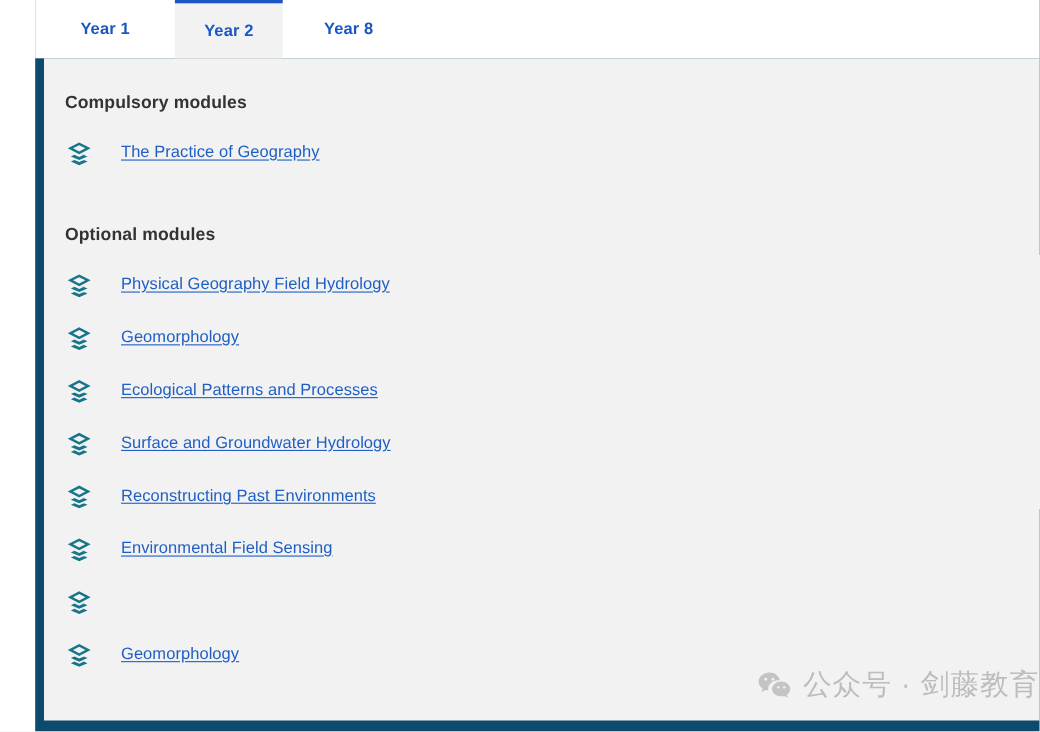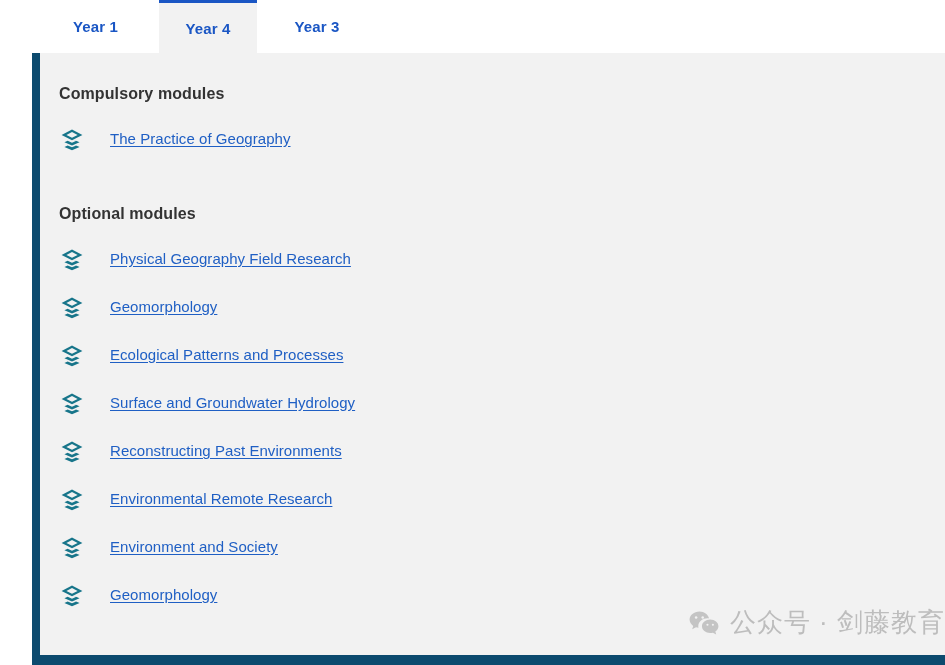--- a/index.html
+++ b/index.html
@@ -151,24 +151,24 @@
 </head>
 <body>
 
 <div class="page">
 
   <div class="tabbar">
     <div class="tab tab-0">
       <span>Year 1</span>
     </div>
     <div class="tab tab-1 active">
-      <span>Year 4</span>
+      <span>Year 2</span>
     </div>
     <div class="tab tab-2">
-      <span>Year 3</span>
+      <span>Year 8</span>
     </div>
   </div>
 
   <div class="panel">
 
     <div class="section section-compulsory">
       <h2 class="section-title">Compulsory modules</h2>
       <ul class="module-list">
         <li class="module-item">
           <svg class="layers-icon" viewBox="0 0 24 24">
@@ -185,21 +185,21 @@
     <div class="section section-optional">
       <h2 class="section-title">Optional modules</h2>
       <ul class="module-list">
         <li class="module-item">
           <svg class="layers-icon" viewBox="0 0 24 24">
             <path d="M12 3.2 L21.6 8.2 L12 13.2 L2.4 8.2 Z" fill="#17758a"></path>
             <path d="M12 5.6 L17.2 8.2 L12 10.9 L6.8 8.2 Z" fill="#f2f2f2"></path>
             <path d="M12 12.0 L19.0 15.0 L12 18.0 L5.0 15.0 L8.0 13.6 L12 15.4 L16.0 13.6 Z" fill="#17758a"></path>
             <path d="M12 16.3 L19.0 19.3 L12 22.3 L5.0 19.3 L8.0 17.9 L12 19.7 L16.0 17.9 Z" fill="#17758a"></path>
           </svg>
-          <a class="module-link">Physical Geography Field Research</a>
+          <a class="module-link">Physical Geography Field Hydrology</a>
         </li>
         <li class="module-item">
           <svg class="layers-icon" viewBox="0 0 24 24">
             <path d="M12 3.2 L21.6 8.2 L12 13.2 L2.4 8.2 Z" fill="#17758a"></path>
             <path d="M12 5.6 L17.2 8.2 L12 10.9 L6.8 8.2 Z" fill="#f2f2f2"></path>
             <path d="M12 12.0 L19.0 15.0 L12 18.0 L5.0 15.0 L8.0 13.6 L12 15.4 L16.0 13.6 Z" fill="#17758a"></path>
             <path d="M12 16.3 L19.0 19.3 L12 22.3 L5.0 19.3 L8.0 17.9 L12 19.7 L16.0 17.9 Z" fill="#17758a"></path>
           </svg>
           <a class="module-link">Geomorphology</a>
         </li>
@@ -230,30 +230,29 @@
           </svg>
           <a class="module-link">Reconstructing Past Environments</a>
         </li>
         <li class="module-item">
           <svg class="layers-icon" viewBox="0 0 24 24">
             <path d="M12 3.2 L21.6 8.2 L12 13.2 L2.4 8.2 Z" fill="#17758a"></path>
             <path d="M12 5.6 L17.2 8.2 L12 10.9 L6.8 8.2 Z" fill="#f2f2f2"></path>
             <path d="M12 12.0 L19.0 15.0 L12 18.0 L5.0 15.0 L8.0 13.6 L12 15.4 L16.0 13.6 Z" fill="#17758a"></path>
             <path d="M12 16.3 L19.0 19.3 L12 22.3 L5.0 19.3 L8.0 17.9 L12 19.7 L16.0 17.9 Z" fill="#17758a"></path>
           </svg>
-          <a class="module-link">Environmental Remote Research</a>
-        </li>
-        <li class="module-item">
-          <svg class="layers-icon" viewBox="0 0 24 24">
-            <path d="M12 3.2 L21.6 8.2 L12 13.2 L2.4 8.2 Z" fill="#17758a"></path>
-            <path d="M12 5.6 L17.2 8.2 L12 10.9 L6.8 8.2 Z" fill="#f2f2f2"></path>
-            <path d="M12 12.0 L19.0 15.0 L12 18.0 L5.0 15.0 L8.0 13.6 L12 15.4 L16.0 13.6 Z" fill="#17758a"></path>
-            <path d="M12 16.3 L19.0 19.3 L12 22.3 L5.0 19.3 L8.0 17.9 L12 19.7 L16.0 17.9 Z" fill="#17758a"></path>
-          </svg>
-          <a class="module-link">Environment and Society</a>
+          <a class="module-link">Environmental Field Sensing</a>
+        </li>
+        <li class="module-item">
+          <svg class="layers-icon" viewBox="0 0 24 24">
+            <path d="M12 3.2 L21.6 8.2 L12 13.2 L2.4 8.2 Z" fill="#17758a"></path>
+            <path d="M12 5.6 L17.2 8.2 L12 10.9 L6.8 8.2 Z" fill="#f2f2f2"></path>
+            <path d="M12 12.0 L19.0 15.0 L12 18.0 L5.0 15.0 L8.0 13.6 L12 15.4 L16.0 13.6 Z" fill="#17758a"></path>
+            <path d="M12 16.3 L19.0 19.3 L12 22.3 L5.0 19.3 L8.0 17.9 L12 19.7 L16.0 17.9 Z" fill="#17758a"></path>
+          </svg>
         </li>
         <li class="module-item">
           <svg class="layers-icon" viewBox="0 0 24 24">
             <path d="M12 3.2 L21.6 8.2 L12 13.2 L2.4 8.2 Z" fill="#17758a"></path>
             <path d="M12 5.6 L17.2 8.2 L12 10.9 L6.8 8.2 Z" fill="#f2f2f2"></path>
             <path d="M12 12.0 L19.0 15.0 L12 18.0 L5.0 15.0 L8.0 13.6 L12 15.4 L16.0 13.6 Z" fill="#17758a"></path>
             <path d="M12 16.3 L19.0 19.3 L12 22.3 L5.0 19.3 L8.0 17.9 L12 19.7 L16.0 17.9 Z" fill="#17758a"></path>
           </svg>
           <a class="module-link">Geomorphology</a>
         </li>

